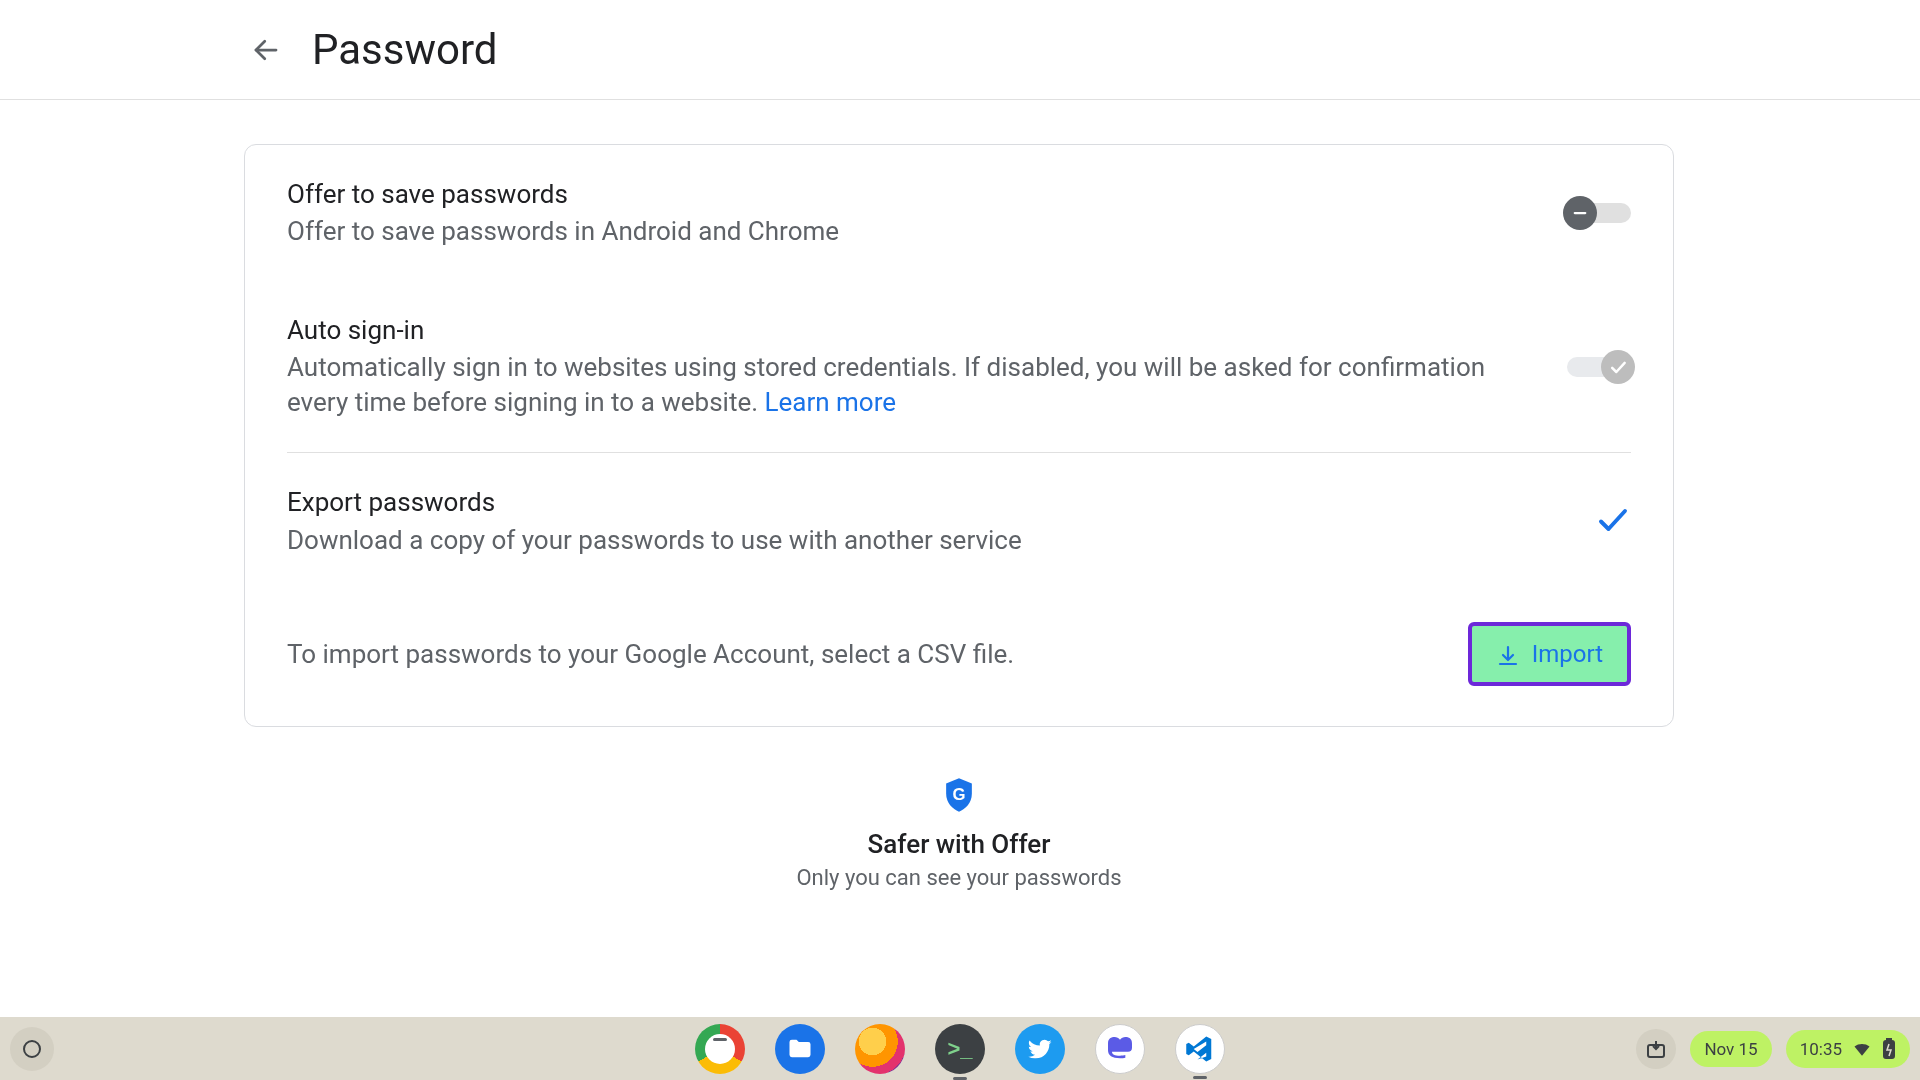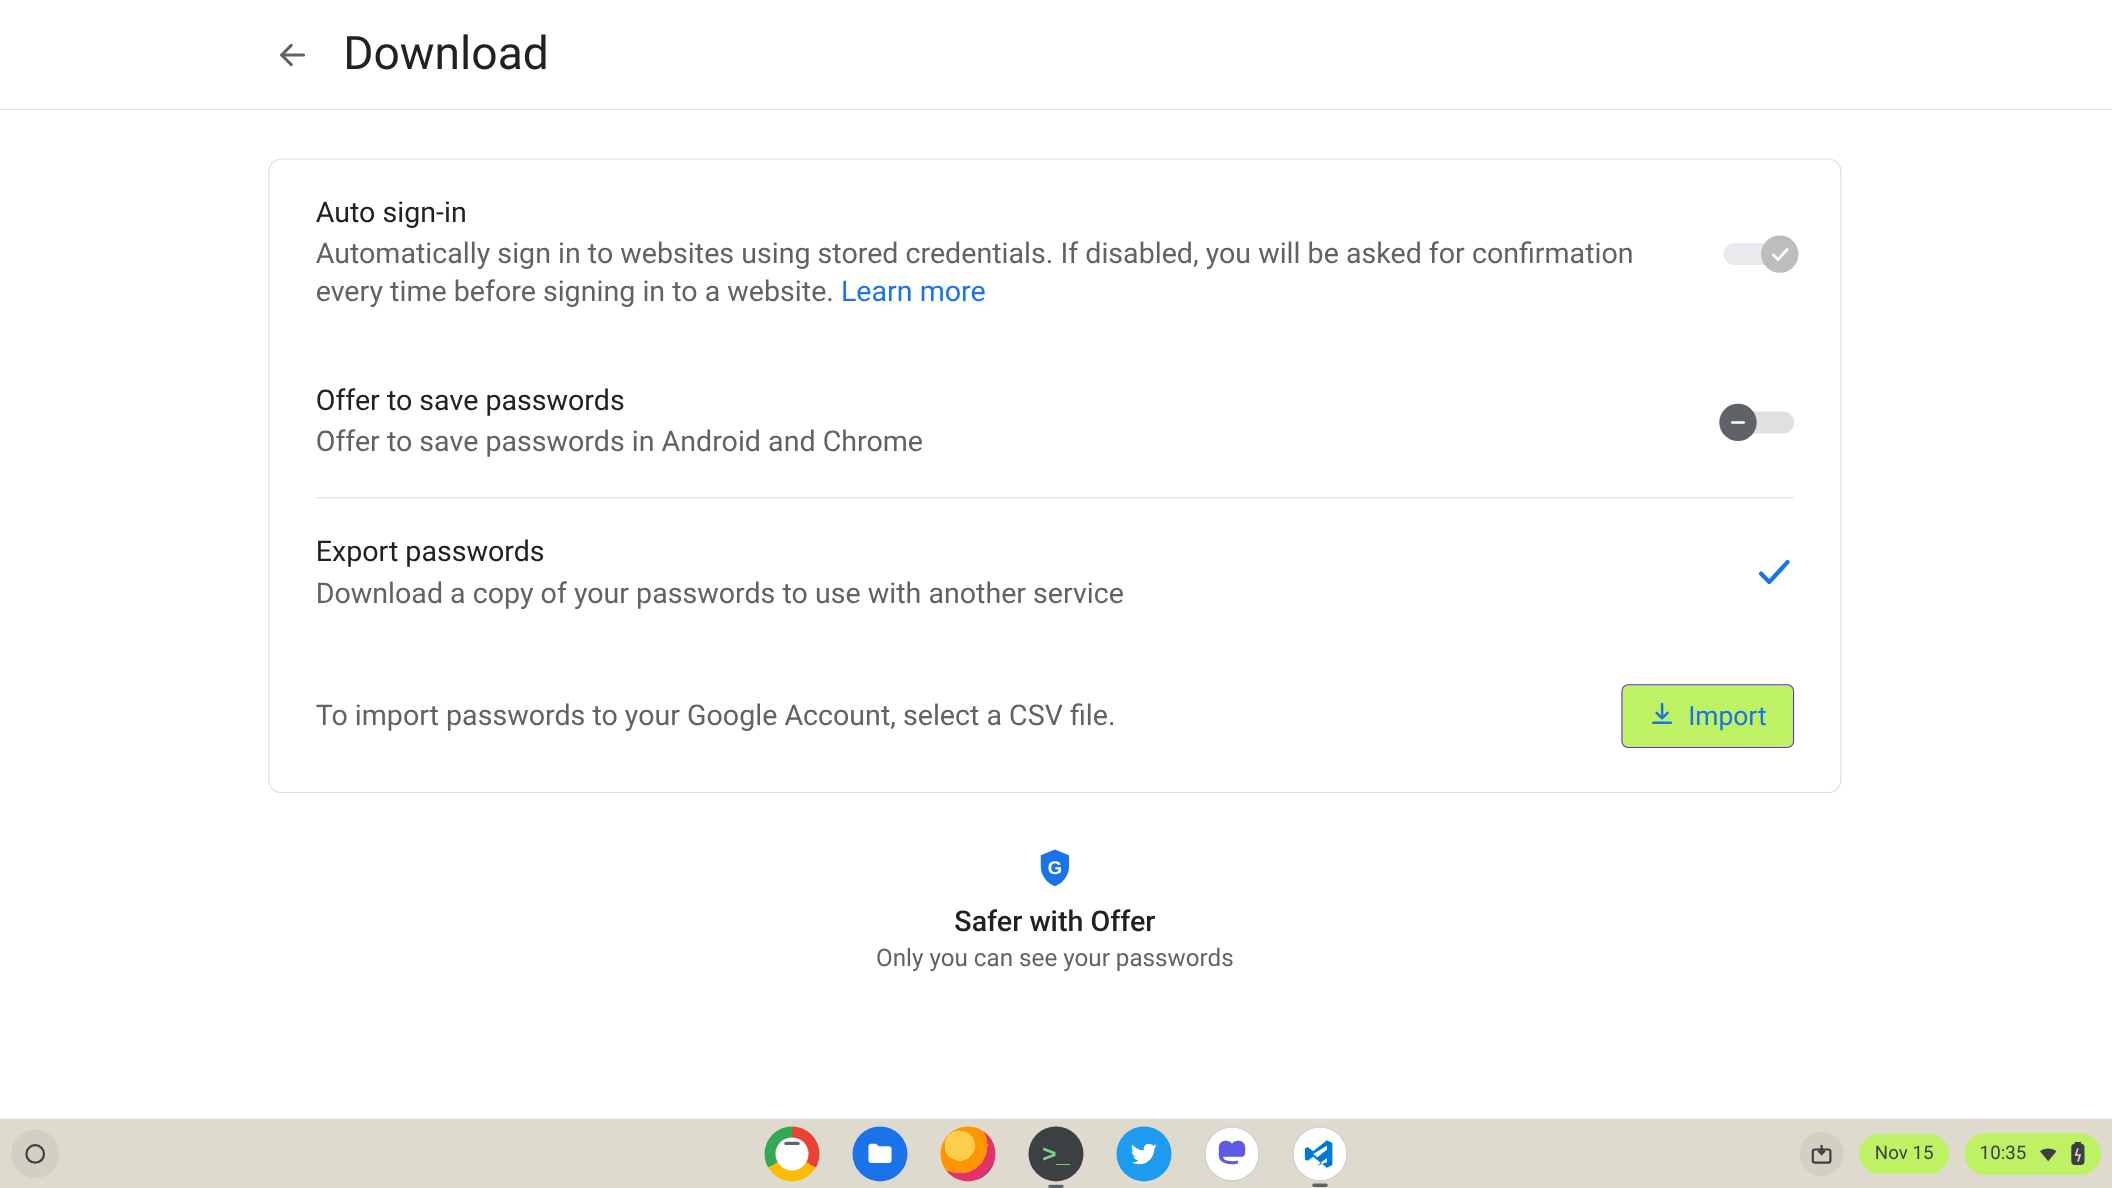--- a/index.html
+++ b/index.html
@@ -78,28 +78,28 @@
   .toggle.off-disabled .knob { right: -4px; background: #bdbdbd; color: #fff; }
   
   .toggle.on { background: #8ab4f8; }
   .toggle.on .knob { right: -4px; background: #1a73e8; color: #fff; }
 
   
   .big-check { color: #1a73e8; }
 
   
   .import-btn {
-    border: 1px solid #6d28d9;
+    border: 4px solid #6d28d9;
     border-radius: 6px;
     padding: 14px 24px;
     color: #1a73e8;
     font-size: 24px;
-    display: flex; align-items: flex-start; gap: 12px;
-    cursor: pointer;
-    background: #bef264;
+    display: flex; align-items: flex-end; gap: 12px;
+    cursor: pointer;
+    background: #86efac;
   }
 
   
   .promo {
     width: 1430px;
     margin-left: 244px;
     margin-top: 50px;
     text-align: center;
   }
   .promo .shield { display: inline-block; margin-bottom: 12px; }
@@ -201,50 +201,50 @@
 
 <div class="viewport">
 
   <div class="header">
     <div class="back-btn">
       <svg width="30" height="30" viewBox="0 0 24 24" fill="none" stroke="#5f6368" stroke-width="2.2" stroke-linecap="round" stroke-linejoin="round">
           <line x1="20" y1="12" x2="4" y2="12"></line>
           <polyline points="11 5 4 12 11 19"></polyline>
         </svg>
     </div>
-    <div class="page-title">Download</div>
+    <div class="page-title">Password</div>
   </div>
 
   <div class="card">
+
+    <div class="row">
+      <div class="text-col">
+        <div class="title">Offer to save passwords</div>
+        <div class="desc">Offer to save passwords in Android and Chrome</div>
+      </div>
+      <div class="toggle managed">
+        <div class="knob">
+          <svg width="18" height="18" viewBox="0 0 24 24" stroke="#fff" stroke-width="3" stroke-linecap="round">
+              <line x1="5" y1="12" x2="19" y2="12"></line>
+            </svg>
+        </div>
+      </div>
+    </div>
 
     <div class="row">
       <div class="text-col">
         <div class="title">Auto sign-in</div>
         <div class="desc">
           <span>Automatically sign in to websites using stored credentials. If disabled, you will be asked for confirmation every time before signing in to a website. </span><a class="learn">Learn more</a>
         </div>
       </div>
       <div class="toggle off-disabled">
         <div class="knob">
           <svg width="20" height="20" viewBox="0 0 24 24" fill="none" stroke="#fff" stroke-width="3" stroke-linecap="round" stroke-linejoin="round">
               <polyline points="5 13 10 18 20 7"></polyline>
-            </svg>
-        </div>
-      </div>
-    </div>
-
-    <div class="row">
-      <div class="text-col">
-        <div class="title">Offer to save passwords</div>
-        <div class="desc">Offer to save passwords in Android and Chrome</div>
-      </div>
-      <div class="toggle managed">
-        <div class="knob">
-          <svg width="18" height="18" viewBox="0 0 24 24" stroke="#fff" stroke-width="3" stroke-linecap="round">
-              <line x1="5" y1="12" x2="19" y2="12"></line>
             </svg>
         </div>
       </div>
     </div>
 
 
     <div class="divider"></div>
 
     <div class="row">
       <div class="text-col">

